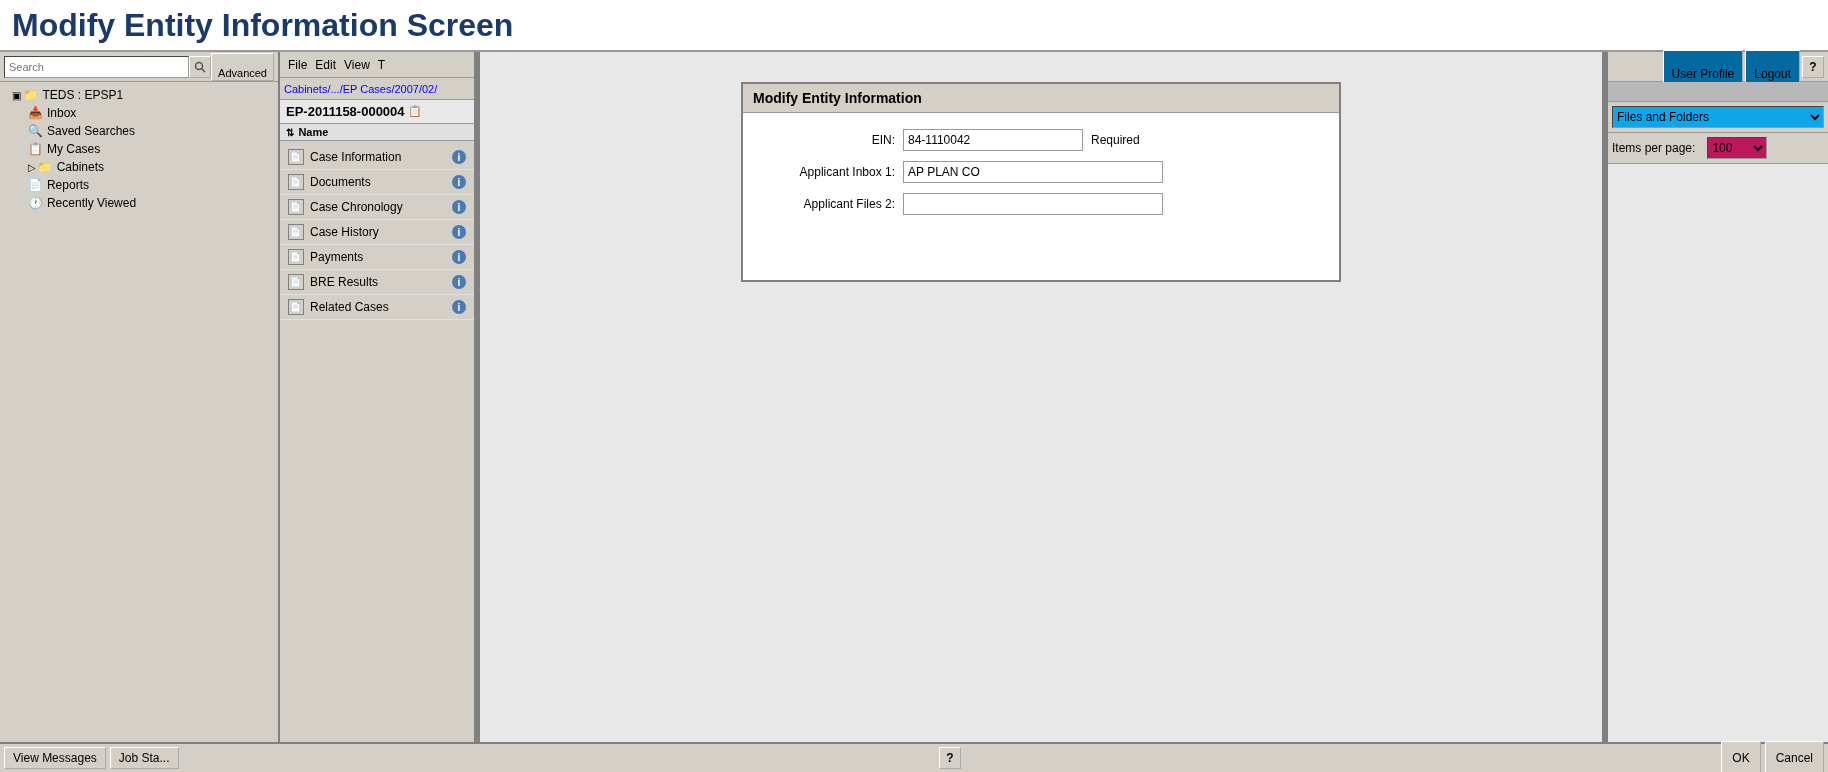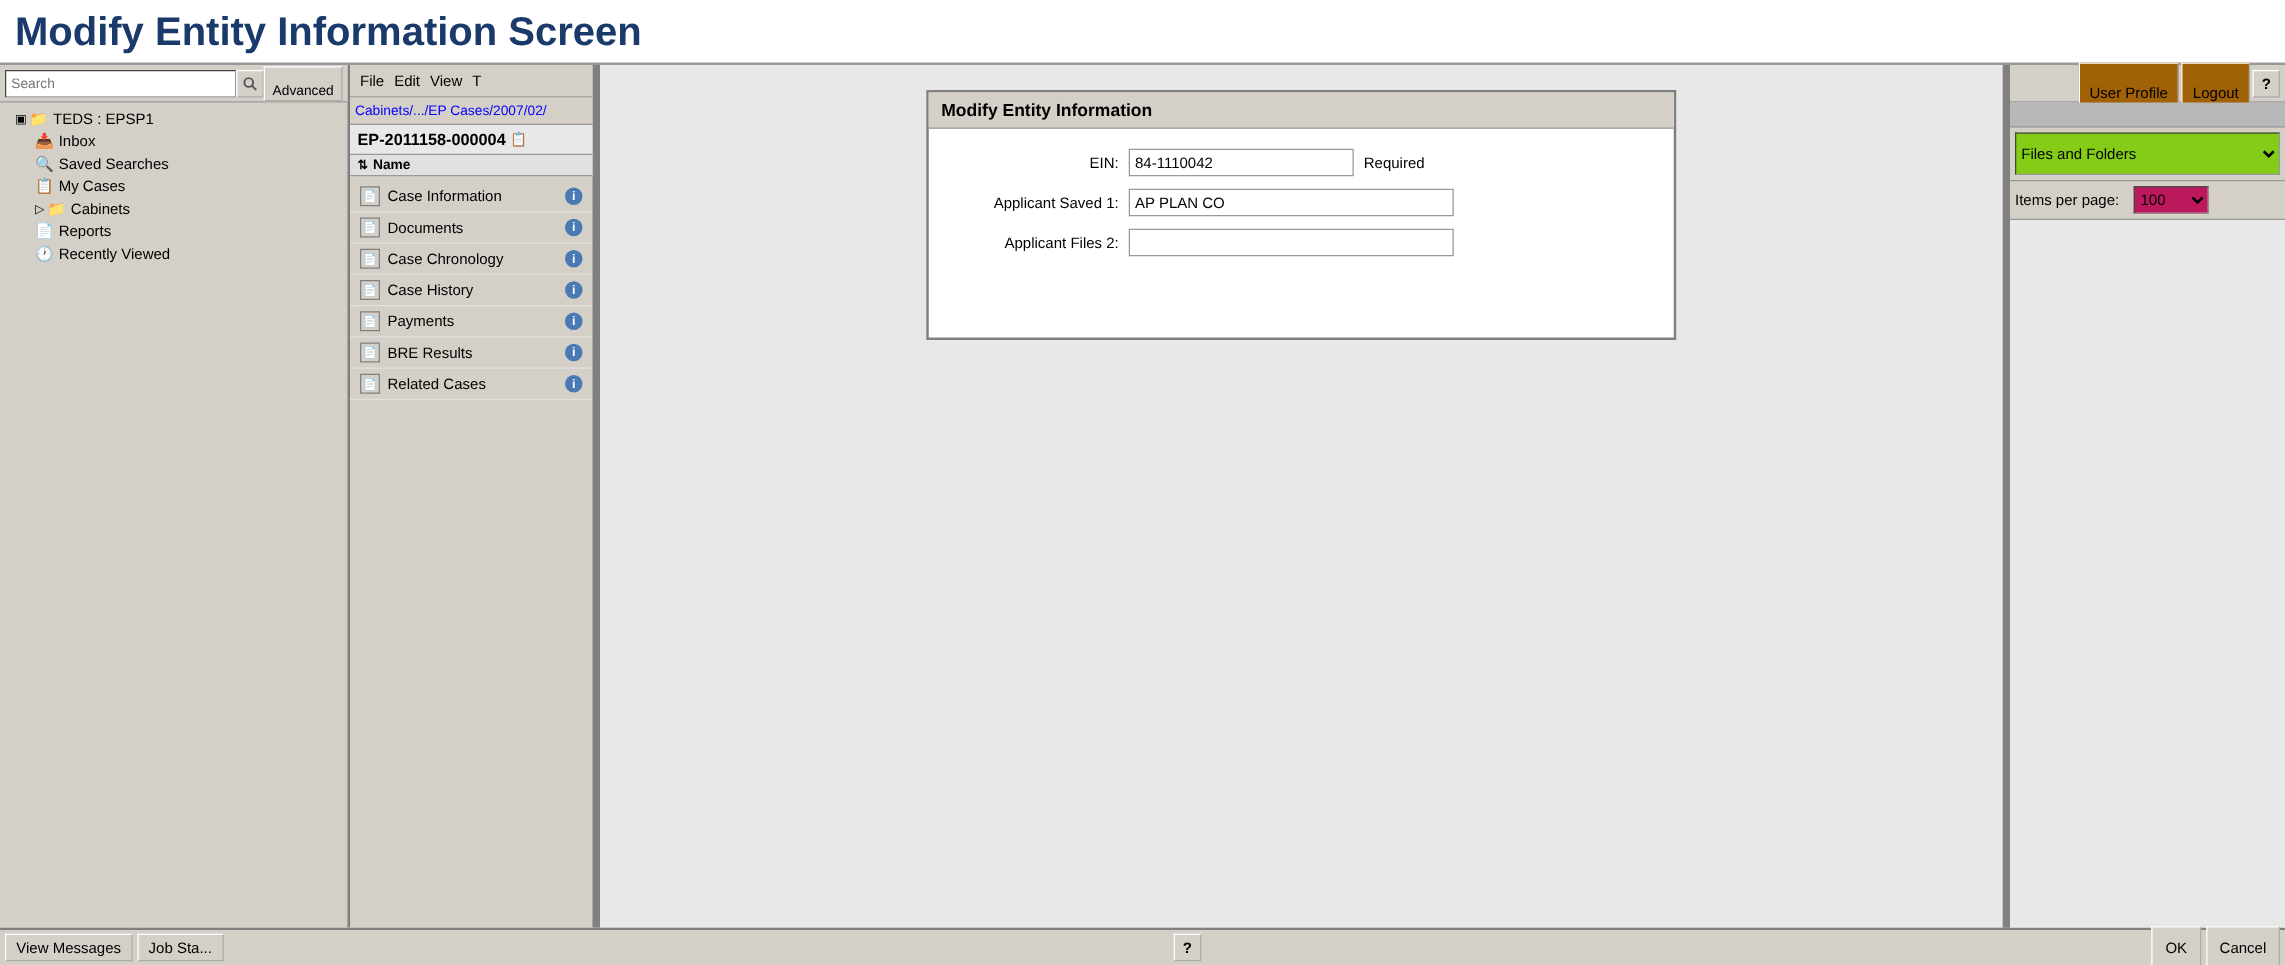--- a/index.html
+++ b/index.html
@@ -225,21 +225,21 @@
       display: flex;
       flex-direction: column;
       border-right: 6px solid #808080;
     }
 
     .dialog-area {
       flex: 1;
       display: flex;
       align-items: flex-start;
       justify-content: center;
-      padding: 20px;
+      padding: 30px;
       background: #e8e8e8;
     }
 
     .dialog-box {
       background: white;
       border: 2px solid #808080;
       width: 600px;
       min-height: 200px;
     }
 
@@ -303,21 +303,21 @@
       padding: 4px;
       gap: 2px;
       height: 30px;
       background: #d4d0c8;
       border-bottom: 1px solid #999;
       justify-content: flex-end;
     }
 
     .header-btn {
       height: 22px;
-      background: #a16207;
+      background: #0369a1;
       border: 1px outset #fff;
       cursor: pointer;
       padding: 16px 8px;
       font-size: 12px;
     }
 
     .header-help {
       width: 22px;
       height: 22px;
       background: #d4d0c8;
@@ -339,23 +339,23 @@
     .files-folders-bar {
       display: flex;
       align-items: center;
       padding: 4px;
       gap: 4px;
       border-bottom: 1px solid #999;
     }
 
     .files-select {
       flex: 1;
-      height: 34px;
-      font-size: 12px;
-      background: #84cc16;
+      height: 22px;
+      font-size: 12px;
+      background: #0ea5e9;
       border: 1px inset #999;
     }
 
     .items-per-page-bar {
       display: flex;
       align-items: center;
       padding: 4px;
       gap: 12px;
       border-bottom: 1px solid #999;
     }
@@ -566,21 +566,21 @@
         </div>
         <div class="dialog-body">
 
           <div class="form-row">
             <span class="form-label">EIN:</span>
             <input class="form-input" type="text" value="84-1110042" style="">
             <span class="required-text">Required</span>
           </div>
 
           <div class="form-row">
-            <span class="form-label">Applicant Saved 1:</span>
+            <span class="form-label">Applicant Inbox 1:</span>
             <input class="form-input" type="text" value="AP PLAN CO" style="width: 260px;">
           </div>
 
           <div class="form-row">
             <span class="form-label">Applicant Files 2:</span>
             <input class="form-input" type="text" style="width: 260px;">
           </div>
 
         </div>
       </div>

